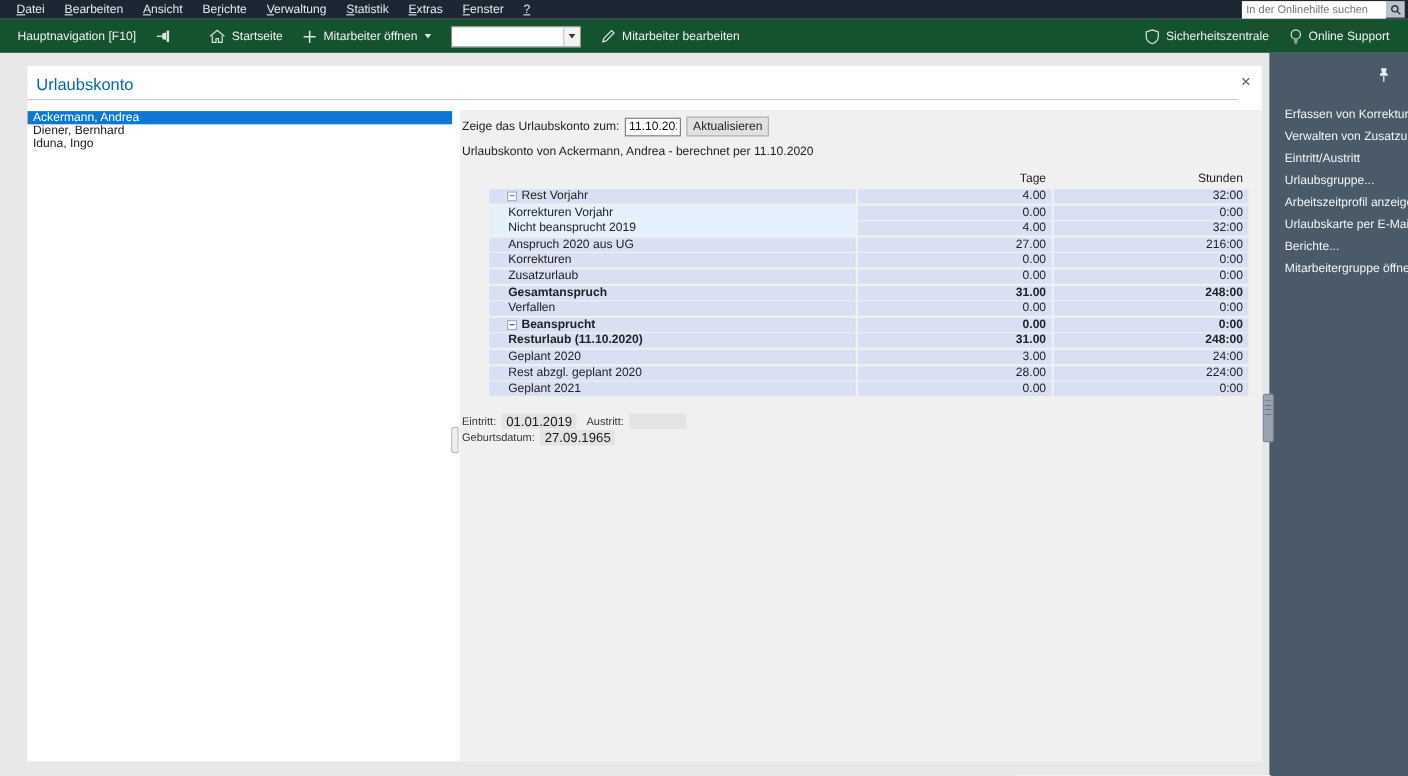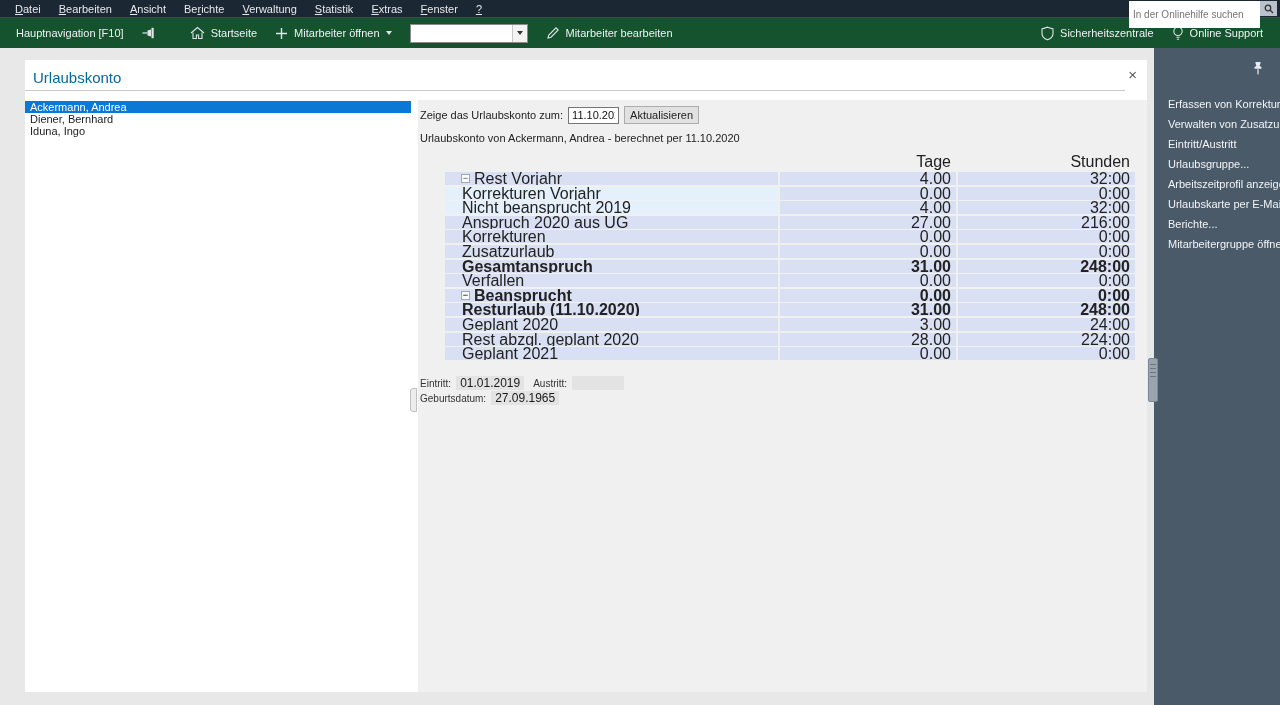--- a/index.html
+++ b/index.html
@@ -10,21 +10,21 @@
     font-family: "Liberation Sans", sans-serif;
     color: #222;
   }
   
   .menubar { position:absolute; top:0; left:0; width:1280px; height:17px;
     background:#1c2734; display:flex; align-items:center; color:#e6e9ec; font-size:11px; z-index:6; }
   .menu-item { padding:0 9px; height:100%; display:flex; align-items:center; cursor:default; white-space:nowrap; }
   .menu-item:first-child { margin-left:6px; }
   .menu-item u { text-decoration:underline; }
   .menubar-search { position:absolute; right:3px; top:1px; display:flex; height:15px; }
-  .menubar-search input { width:131px; height:27px; border:none; outline:none; font-size:10px;
+  .menubar-search input { width:131px; height:16px; border:none; outline:none; font-size:10px;
     padding:0 4px; color:#444; background:#fff; font-family:inherit; }
   .search-btn { width:17px; height:15px; background:#b9c2cc; display:flex; align-items:center; justify-content:center; cursor:pointer; }
   
   .toolbar { position:absolute; top:17px; left:0; width:1280px; height:31px;
     background:#14532d; border-top:1px solid #3a4a5e; display:flex; align-items:center;
     color:#eef1f4; font-size:11px; z-index:5; }
   .tb-item { display:flex; align-items:center; gap:6px; padding:0 9px; height:100%; cursor:pointer; white-space:nowrap; }
   .tb-item.first { margin-left:7px; }
   .caret { width:0; height:0; border-left:3.5px solid transparent; border-right:3.5px solid transparent; border-top:4px solid #333; }
   .caret.white { border-top-color:#dfe4e9; }
@@ -55,21 +55,21 @@
   
   .rpanel { position:absolute; left:393px; top:40px; right:0; bottom:0; background:#f0f0f0; font-size:11px; }
   .date-row { position:absolute; left:2px; top:6px; display:flex; align-items:center; gap:5px; }
   .date-input { width:51px; height:17px; border:1px solid #767676; background:#fff;
     font-size:11px; padding:0 3px; font-family:inherit; color:#111; }
   .refresh-btn { width:75px; height:18px; background:#e1e1e1; border:1px solid #adadad;
     font-size:11px; font-family:inherit; color:#222; cursor:pointer; }
   .subtitle { position:absolute; left:2px; top:32px; color:#222; }
   
   .utable { position:absolute; left:27px; top:54px; width:690px; }
-  .thead, .trow { display:grid; grid-template-columns:333px 176px 177px; column-gap:2px; font-size:16px; }
+  .thead, .trow { display:grid; grid-template-columns:333px 176px 177px; column-gap:2px; font-size:11px; }
   .thead { height:16px; line-height:16px; margin-bottom:2px; color:#222; }
   .thead .num { text-align:right; padding-right:5px; }
   .trow { height:13px; line-height:13px; margin-bottom:1.6px; cursor:default; }
   .tcell-label { background:#d9e0f3; display:flex; align-items:center; padding-left:17px; white-space:nowrap; overflow:hidden; }
   .trow.exp .tcell-label { padding-left:16px; }
   .trow.child .tcell-label { background:#e4f0fc; }
   .tcell-num { background:#d9e0f3; text-align:right; padding-right:5px; }
   .trow.bold { font-weight:bold; }
   .exp-icon { flex:0 0 auto; width:9px; height:9px; border:1px solid #9aa7bd; background:#fbfcfe;
     font-size:9px; line-height:7px; text-align:center; margin-right:4px; color:#445; cursor:pointer; }

